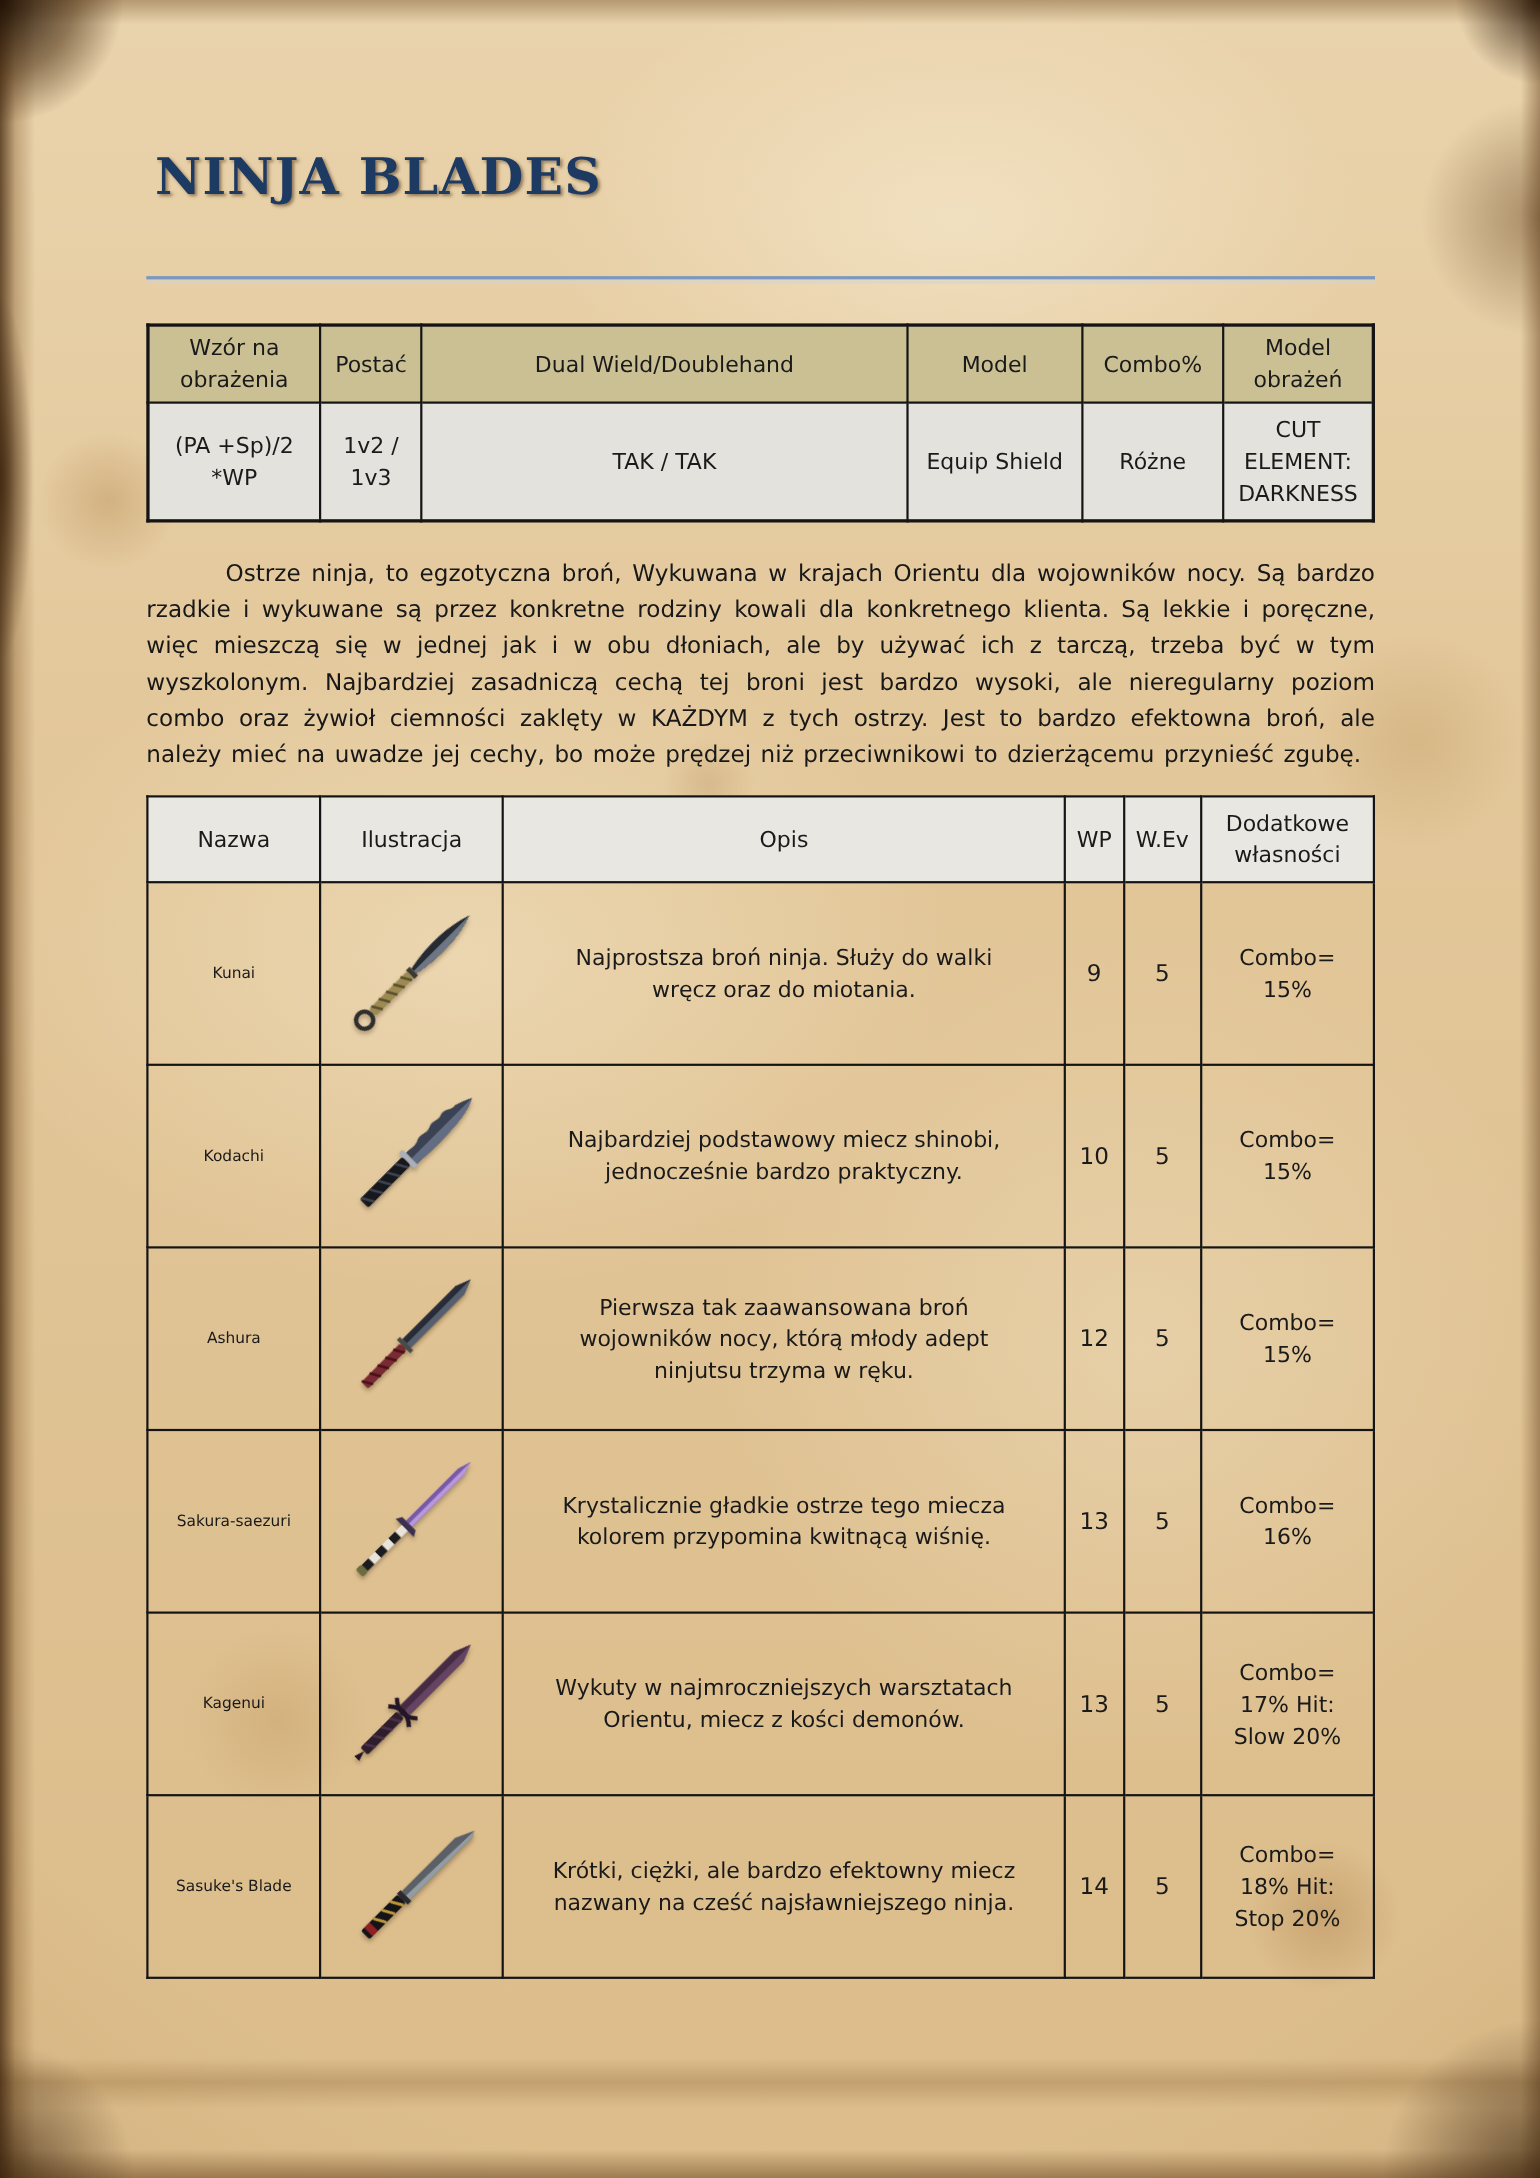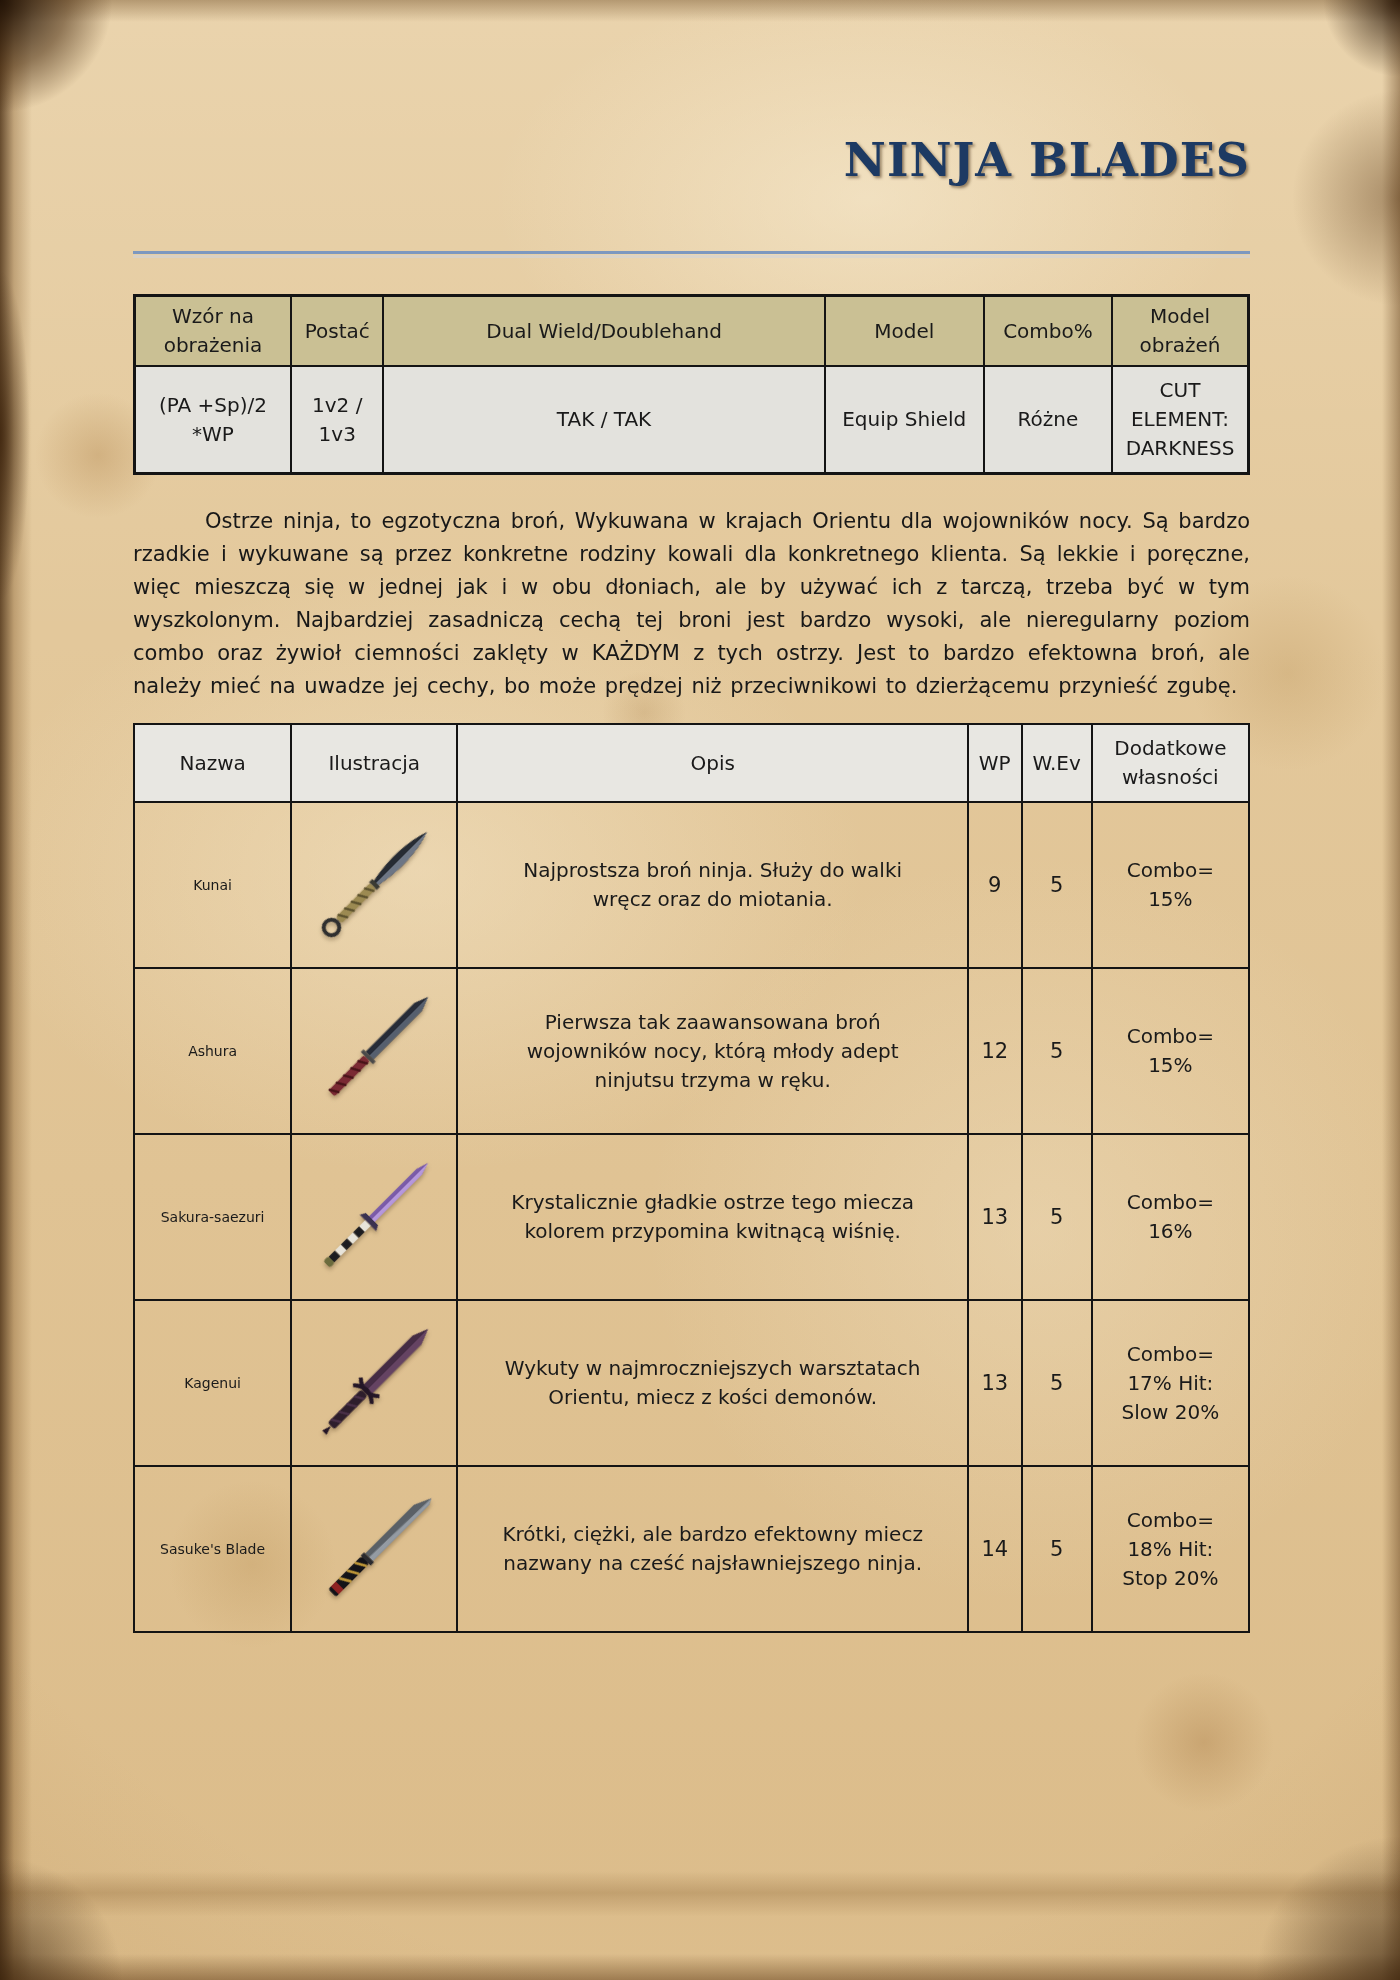--- a/index.html
+++ b/index.html
@@ -43,21 +43,20 @@
   .content{position:absolute;left:133px;top:0;width:1117px;}
 
   h1.title{
     margin:135px 0 0 8px;
     font-family:"DejaVu Serif", serif;
     font-weight:700;
     font-size:46px;line-height:50px;
     letter-spacing:1px;
     color:#1d3a63;
     text-shadow:2px 2px 3px rgba(70,45,20,0.55);
-    text-align:right;
   }
   .title-rule{
     margin-top:66px;height:0;
     border-top:3px solid #7d98bf;
     box-shadow:0 4px 0 rgba(205,212,222,0.55);
   }
 
   table{border-collapse:collapse;table-layout:fixed;width:100%;}
   td,th{font-weight:normal;text-align:center;vertical-align:middle;
         font-size:20px;line-height:1.45;padding:4px 8px;word-wrap:break-word;}
@@ -172,20 +171,38 @@
                 <circle cx="27" cy="177" r="10" fill="none" stroke="#2f2f2f" stroke-width="5"></circle>
               </svg>
             </div>
           </td>
           <td class="opis">Najprostsza broń ninja. Służy do walki wręcz oraz do miotania.</td>
           <td class="num">9</td>
           <td class="num">5</td>
           <td class="extra">Combo= 15%</td>
         </tr>
 
+        <tr>
+          <td class="name">Kodachi</td>
+          <td>
+            <div class="blade-wrap">
+              <svg class="blade" viewBox="0 0 54 200">
+                <path d="M29 2 C38 18 41 46 38 102 L20 102 C19 95 23 90 19 82 C15 74 22 69 18 61 C14 53 21 49 17 41 C15 33 23 29 21 22 C24 13 26 8 29 2 Z" fill="#3a4254"></path>
+                <path d="M29 2 C38 18 41 46 38 102 L29 102 Z" fill="#707b92" opacity="0.75"></path>
+                <rect x="14" y="102" width="26" height="6" rx="2" fill="#aab0bc"></rect>
+                <rect x="20" y="108" width="14" height="70" rx="3" fill="#17181d"></rect>
+                <path d="M20 120 l14 -8 M20 134 l14 -8 M20 148 l14 -8 M20 162 l14 -8 M20 176 l14 -8" stroke="#3e434e" stroke-width="3" fill="none"></path>
+              </svg>
+            </div>
+          </td>
+          <td class="opis">Najbardziej podstawowy miecz shinobi, jednocześnie bardzo praktyczny.</td>
+          <td class="num">10</td>
+          <td class="num">5</td>
+          <td class="extra">Combo= 15%</td>
+        </tr>
 
         <tr>
           <td class="name">Ashura</td>
           <td>
             <div class="blade-wrap">
               <svg class="blade" viewBox="0 0 54 200">
                 <path d="M27 2 L34 20 L34 108 L20 108 L20 20 Z" fill="#272c38"></path>
                 <path d="M27 2 L34 20 L34 108 L27 108 Z" fill="#5f6878" opacity="0.85"></path>
                 <rect x="16" y="108" width="22" height="5" fill="#4a4a4a"></rect>
                 <rect x="21.5" y="113" width="11" height="64" rx="3" fill="#7a2a33"></rect>

